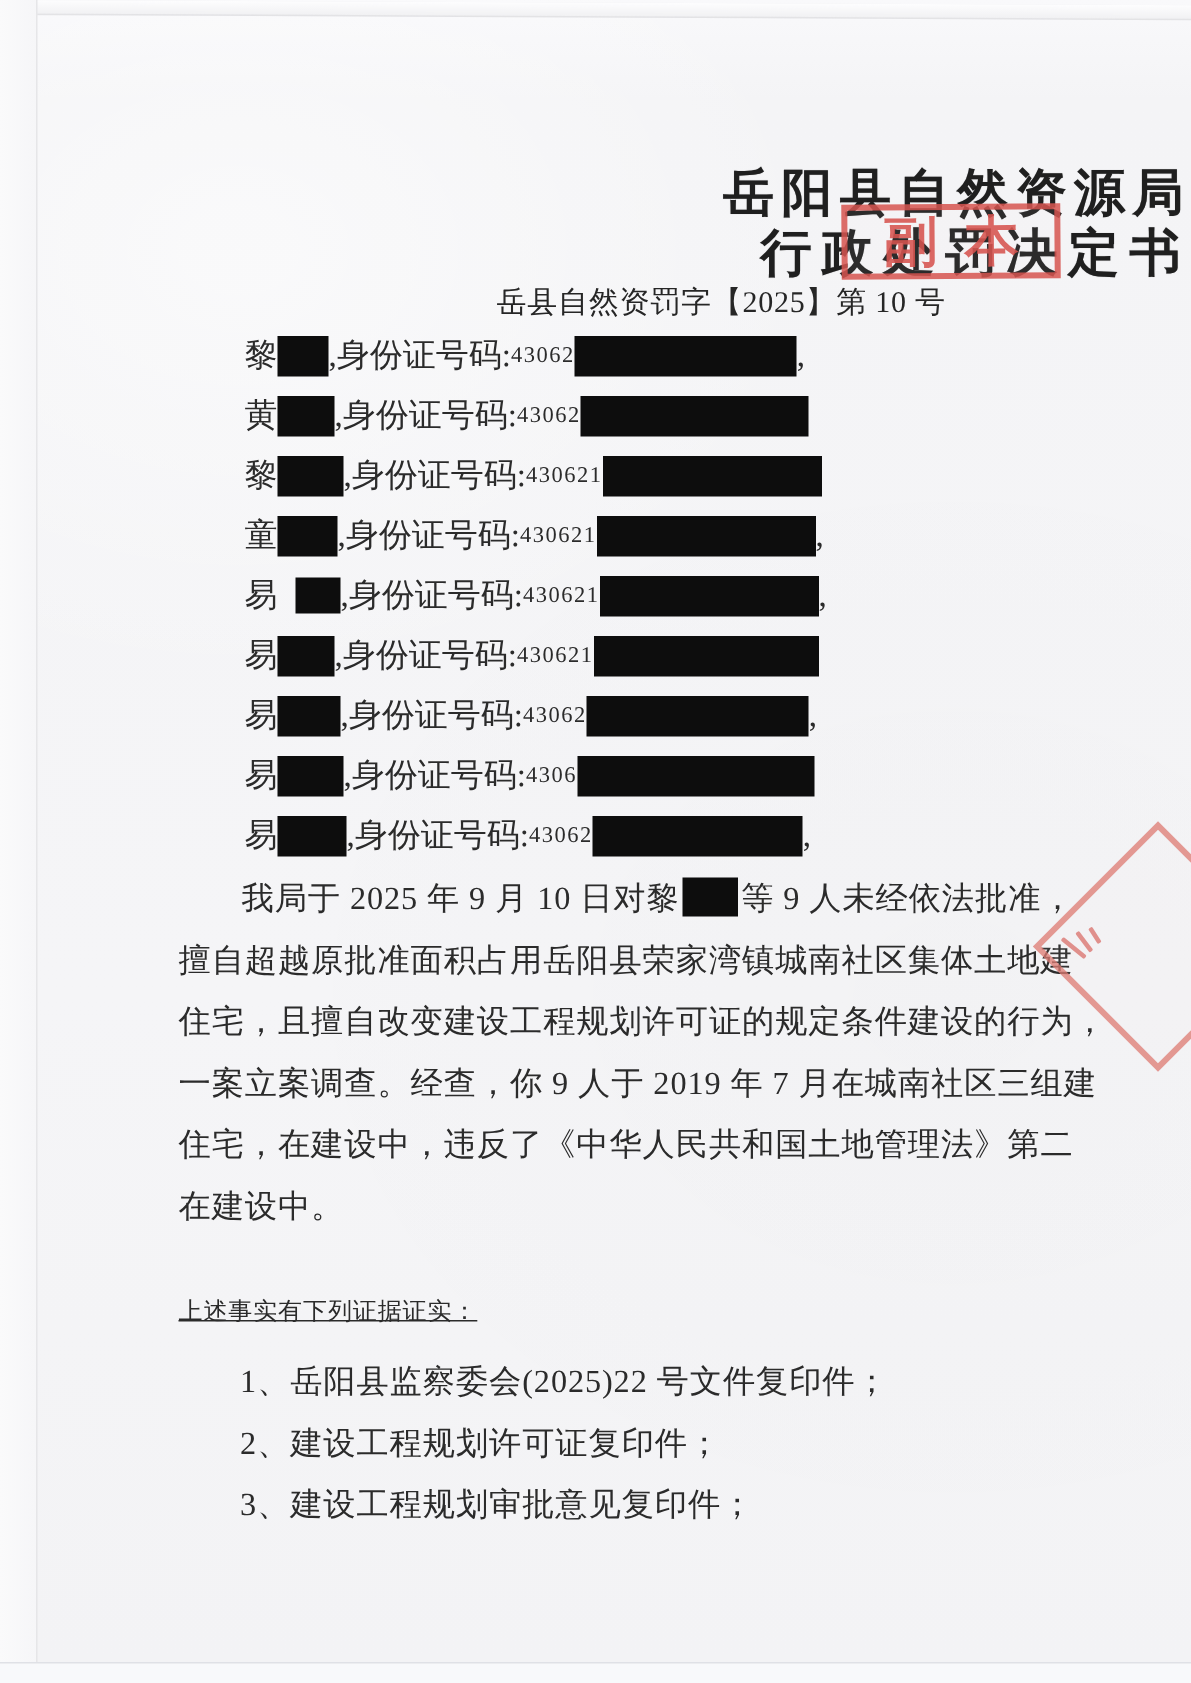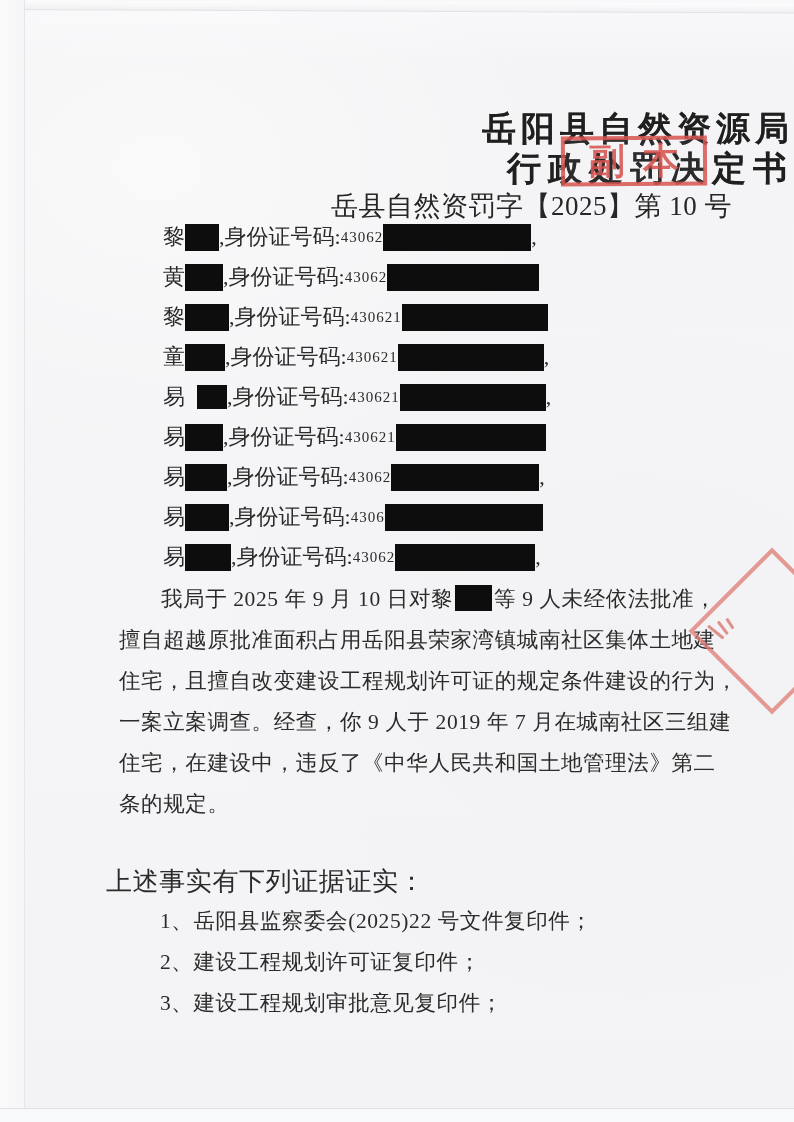--- a/index.html
+++ b/index.html
@@ -33,41 +33,41 @@
     background:#f8f9fb;border-top:1px solid #dfe1e6;
   }
   .title{
     position:absolute;left:25px;right:0;text-align:right;
     font-weight:bold;color:#1f1f1f;white-space:nowrap;
     text-shadow:0 0 .5px rgba(0,0,0,.45);
   }
   .title1{top:106px;font-size:34px;letter-spacing:5px;}
   .title2{top:146px;font-size:34px;letter-spacing:7px;}
   .docnum{
-    position:absolute;left:331px;top:188px;font-size:27px;color:#262626;
+    position:absolute;left:331px;top:188px;font-size:20px;color:#262626;
     white-space:nowrap;letter-spacing:.5px;
   }
   .copy-stamp{
     position:absolute;left:561px;top:136px;width:138px;height:42px;
     border:4px solid rgba(214,83,79,.85);
     color:rgba(214,83,79,.88);
     font-size:36px;font-weight:bold;line-height:42px;text-align:center;
     letter-spacing:18px;text-indent:18px;white-space:nowrap;
     background:rgba(255,235,235,.06);
     transform:rotate(-.4deg);
   }
   .parties{position:absolute;left:163px;top:217px;}
   .party-row{height:40px;display:flex;align-items:center;font-size:22px;white-space:nowrap;}
   .redact{display:inline-block;background:#0d0d0d;height:27px;}
   .redact.small{height:24px;}
   .party-row .idnum{font-size:15px;letter-spacing:1px;}
   .body-text{position:absolute;left:119px;top:579px;width:600px;}
   .body-line{height:41px;line-height:41px;font-size:21.5px;white-space:nowrap;letter-spacing:.6px;color:#2b2b2b;}
   .body-line .redact{height:26px;vertical-align:-5px;margin:0 2px;}
-  .evidence-heading{position:absolute;left:106px;top:864px;font-size:26px;white-space:nowrap;letter-spacing:.6px;}
+  .evidence-heading{position:absolute;left:119px;top:864px;font-size:16px;white-space:nowrap;letter-spacing:.6px;text-decoration:underline;}
   .evidence{position:absolute;left:160px;top:901px;}
   .evidence-item{height:41px;line-height:41px;font-size:21.5px;white-space:nowrap;letter-spacing:.6px;}
   .side-stamp{
     position:absolute;left:791px;top:572px;width:110px;height:110px;
     border:4px solid rgba(221,122,114,.75);
     transform:translateX(-78px) rotate(45deg);
     transform-origin:center center;
     background:rgba(255,240,240,.05);
   }
   .side-stamp .mark{position:absolute;background:rgba(214,90,84,.65);border-radius:1px;}
@@ -163,21 +163,21 @@
   </div>
 
   <div class="body-text">
     <div class="body-line" style="text-indent:42px">
       <span>我局于 2025 年 9 月 10 日对黎</span><span class="redact" style="width:37px"></span><span>等 9 人未经依法批准，</span>
     </div>
     <div class="body-line">擅自超越原批准面积占用岳阳县荣家湾镇城南社区集体土地建</div>
     <div class="body-line">住宅，且擅自改变建设工程规划许可证的规定条件建设的行为，</div>
     <div class="body-line">一案立案调查。经查，你 9 人于 2019 年 7 月在城南社区三组建</div>
     <div class="body-line">住宅，在建设中，违反了《中华人民共和国土地管理法》第二</div>
-    <div class="body-line">条的规定。</div>
+    <div class="body-line">在建设中。</div>
   </div>
 
   <div class="evidence-heading">上述事实有下列证据证实：</div>
 
   <div class="evidence">
     <div class="evidence-item">1、岳阳县监察委会(2025)22 号文件复印件；</div>
     <div class="evidence-item">2、建设工程规划许可证复印件；</div>
     <div class="evidence-item">3、建设工程规划审批意见复印件；</div>
   </div>
 

